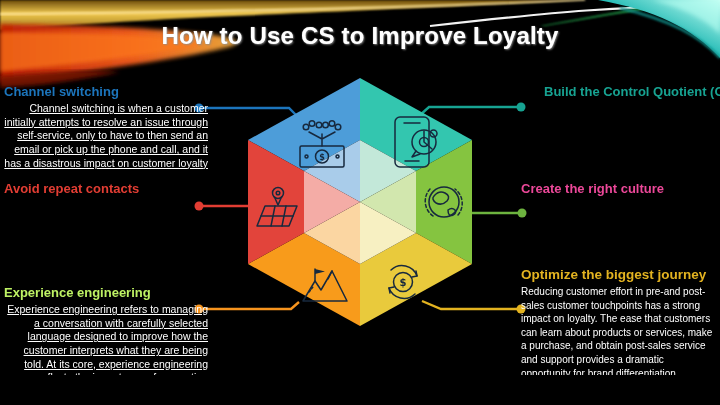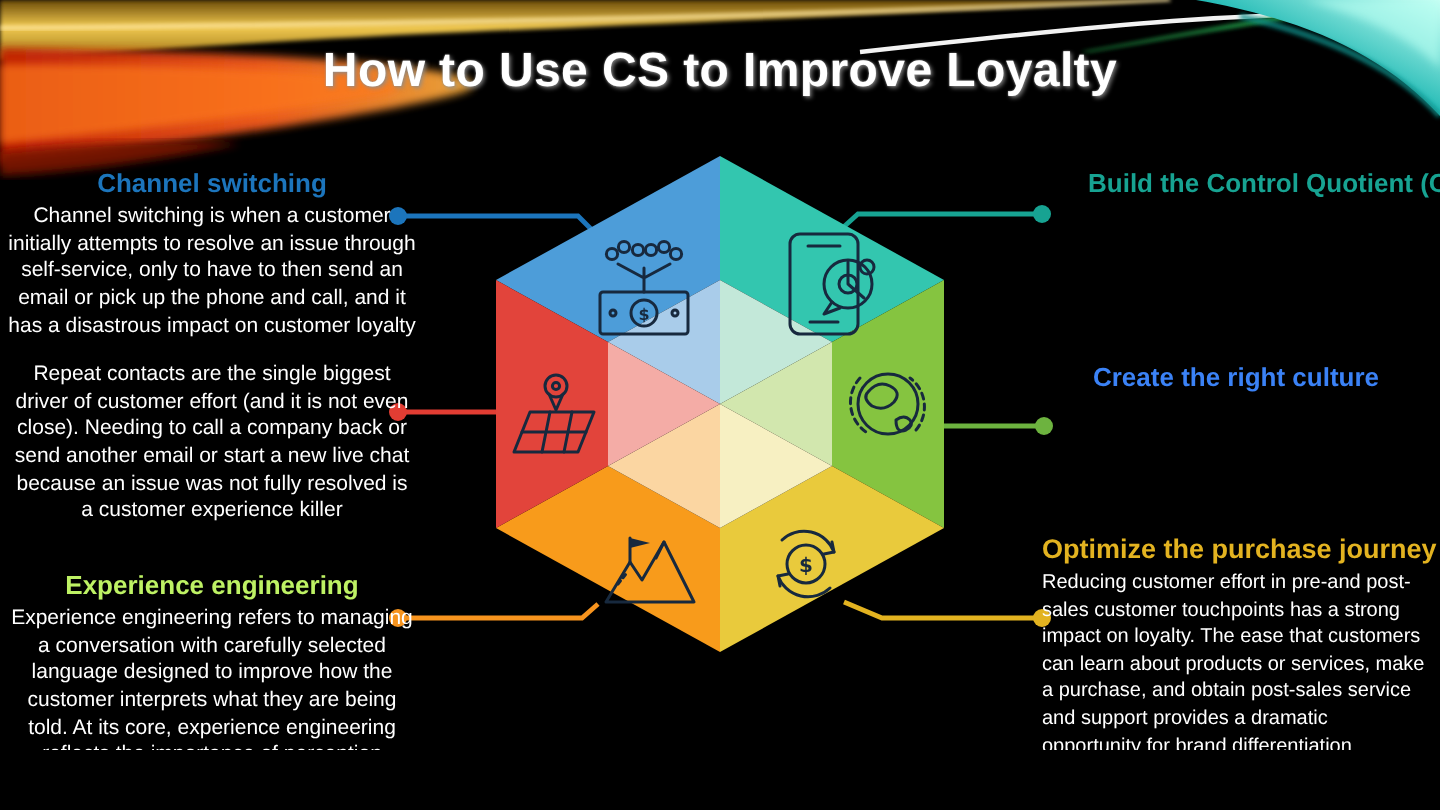--- a/index.html
+++ b/index.html
@@ -4,24 +4,24 @@
 <style>
   html,body{margin:0;padding:0;background:#000;}
   .stage{position:relative;width:720px;height:375px;background:#000;overflow:hidden;
          font-family:"Liberation Sans",sans-serif;}
   .bg{position:absolute;top:0;left:0;}
   .title{position:absolute;top:22px;left:0;width:720px;margin:0;text-align:center;
          font-size:24px;font-weight:bold;color:#fff;letter-spacing:.2px;
          text-shadow:1px 1px 2px rgba(140,140,140,.8),0 0 1px #999;}
   .diagram{position:absolute;top:0;left:0;}
   .tb{position:absolute;color:#fff;}
-  .tb .hd{font-weight:bold;font-size:13px;white-space:nowrap;text-align:center;margin-bottom:3px;}
+  .tb .hd{font-weight:bold;font-size:13px;white-space:nowrap;margin-bottom:3px;}
   .tb .bd{font-size:10.5px;line-height:1.3;}
   .tb.left{left:4px;width:204px;}
-  .tb.left .bd{text-align:center;}
+  .tb.left .bd{text-align:right;text-decoration:underline;}
   .tb.right{left:521px;width:194px;}
   .tb.right .bd{text-align:left;}
   .tb.big .hd{font-size:13.5px;}
   .tb.big .bd{font-size:10px;line-height:1.36;}
   .ic{fill:none;stroke:#17293e;stroke-width:1.5;stroke-linecap:round;stroke-linejoin:round;}
   .conn{fill:none;stroke-width:2.4;}
 </style>
 </head>
 <body>
 
@@ -164,31 +164,31 @@
       <circle class="ic" cx="278" cy="193" r="1.8"></circle>
       <path class="ic" d="M274.5,197 L278,205 L281.5,197"></path>
     </g>
   </svg>
 
   <div class="tb left" style="top:84px">
     <div class="hd" style="color: rgb(28, 117, 188);">Channel switching</div>
     <div class="bd">Channel switching is when a customer initially attempts to resolve an issue through self-service, only to have to then send an email or pick up the phone and call, and it has a disastrous impact on customer loyalty</div>
   </div>
   <div class="tb left" style="top:181px">
-    <div class="bd">Repeat contacts are the single biggest driver of customer effort (and it is not even close). Needing to call a company back or send another email or start a new live chat because an issue was not fully resolved is a customer experience killer</div>
+    <div class="hd" style="color: rgb(226, 61, 51);">Avoid repeat contacts</div>
   </div>
   <div class="tb left" style="top:285px">
     <div class="hd" style="color: #bef264;">Experience engineering</div>
     <div class="bd">Experience engineering refers to managing a conversation with carefully selected language designed to improve how the customer interprets what they are being told.  At its core, experience engineering reflects the importance of perception</div>
   </div>
 
   <div class="tb right" style="top:84px">
     <div class="hd" style="color: rgb(23, 163, 146); padding-left: 23px;">Build the Control Quotient (CQ)</div>
   </div>
   <div class="tb right" style="top:181px">
-    <div class="hd" style="color: #3b82f6;">Create the right culture</div>
+    <div class="hd" style="color: #ec4899;">Create the right culture</div>
   </div>
   <div class="tb right big" style="top:267px">
-    <div class="hd" style="color: rgb(227, 179, 32);">Optimize the purchase journey</div>
+    <div class="hd" style="color: rgb(227, 179, 32);">Optimize the biggest journey</div>
     <div class="bd">Reducing customer effort in pre-and post-sales customer touchpoints has a strong impact on loyalty. The ease that customers can learn about products or services, make a purchase, and obtain post-sales service and support provides a dramatic opportunity for brand differentiation</div>
   </div>
 
 </div>
 
 </body></html>

